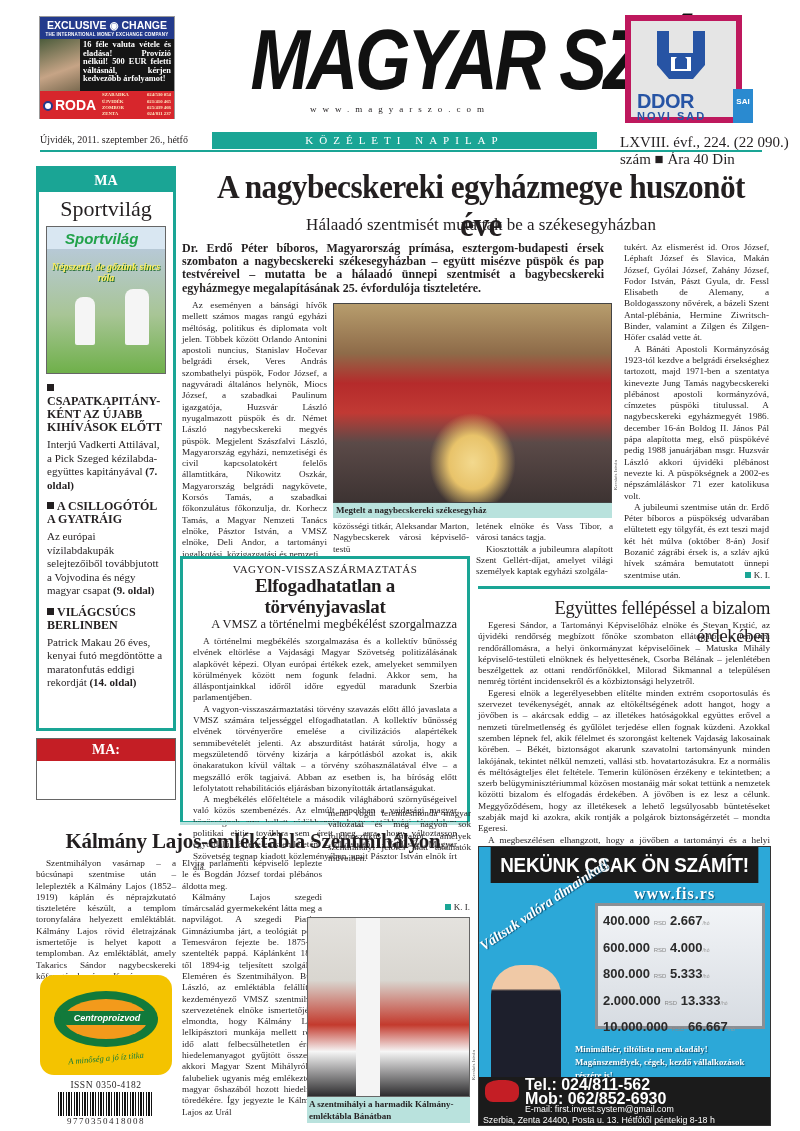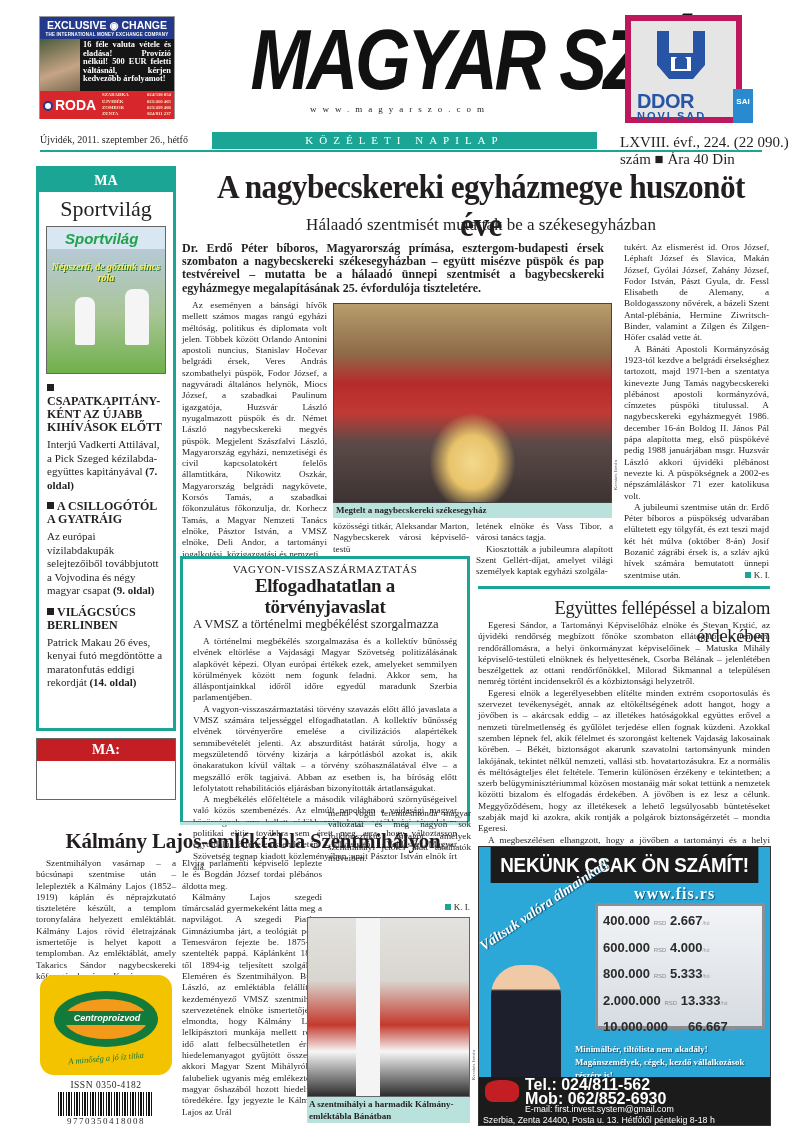--- a/index.html
+++ b/index.html
@@ -69,21 +69,21 @@
 #lead-credit{left:613px;top:460px;width:8px;font-size:5px;writing-mode:vertical-rl;transform:rotate(180deg);color:#555}
 #lead-col2a{left:333px;top:521px;width:136px}
 #lead-col2b{left:476px;top:521px;width:137px}
 #lead-col3{left:624px;top:242px;width:145px}
 #lead-sig{left:680px;top:570px;width:90px}
 
 
 #vagyon-box{left:180px;top:556px;width:290px;height:268px;border:3px solid #1aa595;padding:4px 10px}
 #vagyon-box .kicker{font-size:11px;text-align:center;letter-spacing:.4px}
 #vagyon-box h2{font-size:19px;text-align:center;font-weight:bold;line-height:21px;letter-spacing:-.3px}
-#vagyon-box h3{font-size:12.5px;text-align:left;font-weight:normal;line-height:15px;margin-bottom:4px}
+#vagyon-box h3{font-size:12.5px;text-align:right;font-weight:normal;line-height:15px;margin-bottom:4px}
 
 
 #egy-rule{left:478px;top:586px;width:292px;height:3px;background:#1aa595}
 #egy-head{left:478px;top:594px;width:292px;font-size:18.5px;font-weight:normal;line-height:28px;text-align:right;letter-spacing:-.3px}
 #egy-body{left:478px;top:620px;width:292px}
 
 
 #kal-rule{left:180px;top:822px;width:290px;height:3px;background:#b9e2dd}
 #kal-head{left:36px;top:828px;width:434px;font-size:21px;font-weight:bold;text-align:center;line-height:26px;letter-spacing:-.2px}
 #kal-col1{left:36px;top:858px;width:140px}

